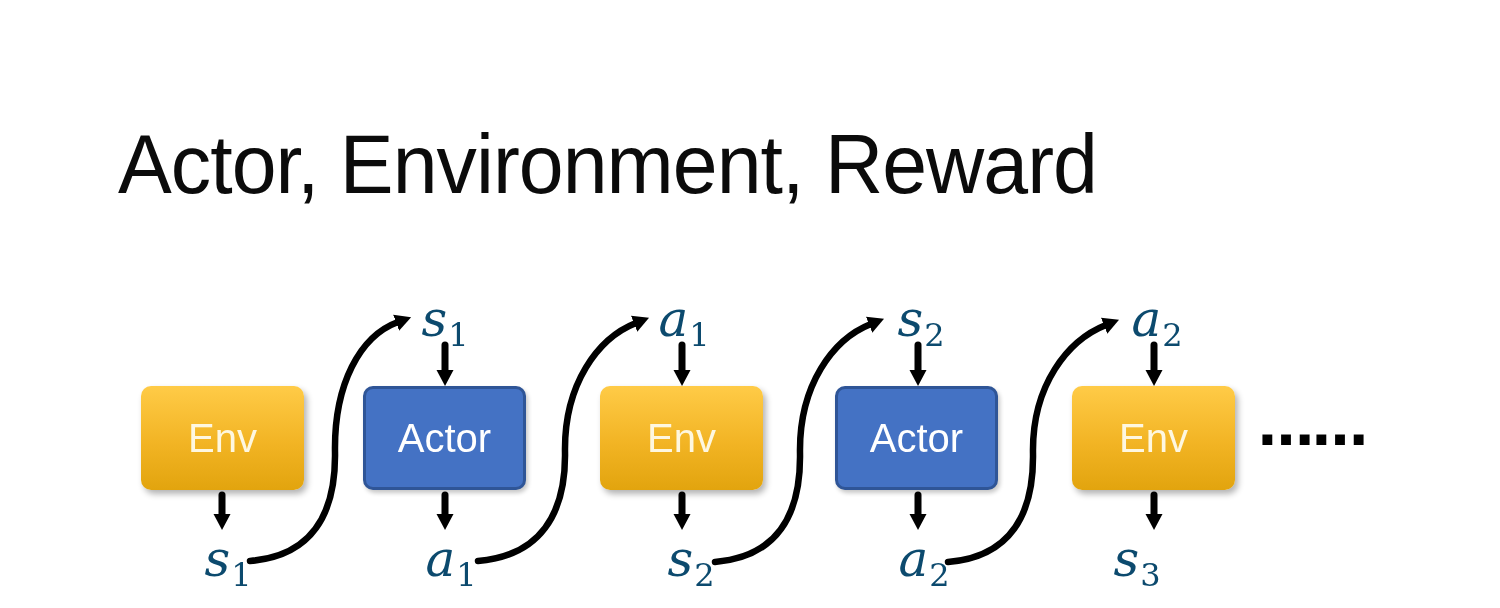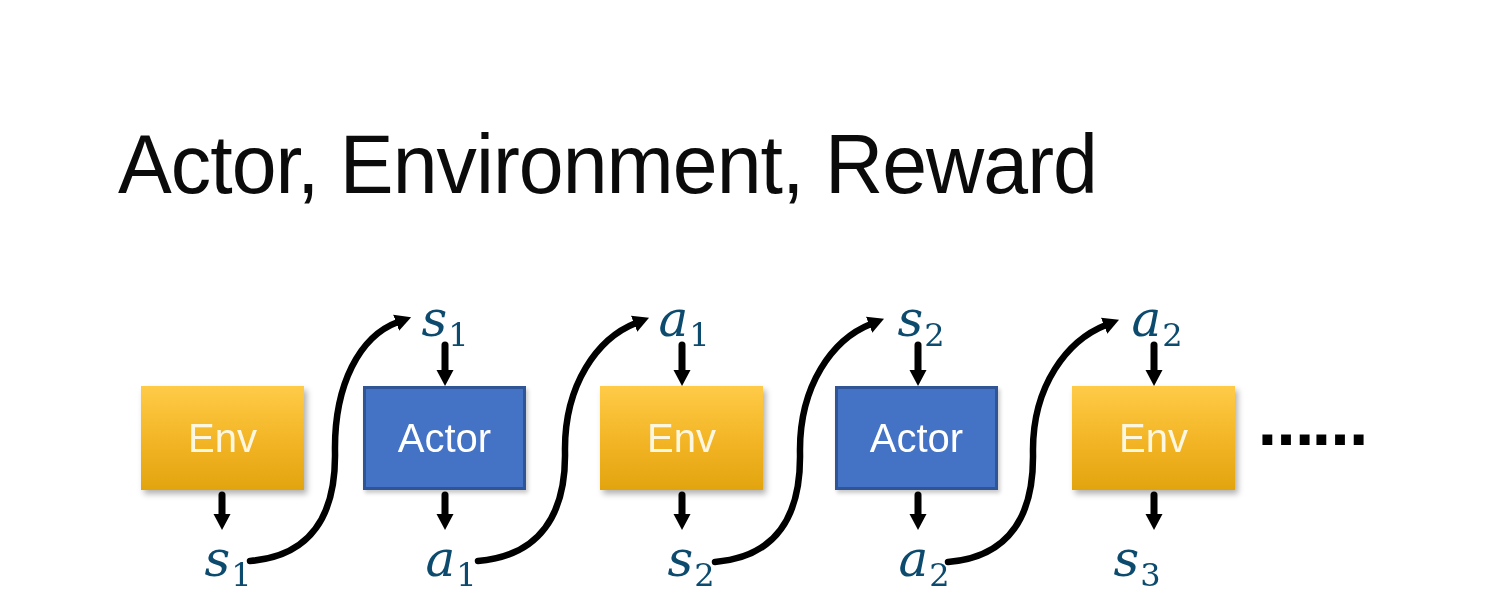--- a/index.html
+++ b/index.html
@@ -39,21 +39,21 @@
   .vline { stroke-width: 7px; }
   .box {
     position: absolute;
     top: 386px;
     width: 163px;
     height: 104px;
     display: flex;
     align-items: center;
     justify-content: center;
     font-size: 40px;
-    border-radius: 0;
+    border-radius: 10px;
     box-sizing: border-box;
   }
   .box.env {
     background: linear-gradient(180deg, #FFCB47 0%, #F2B424 55%, #E2A40E 100%);
     color: #FEF7E0;
     box-shadow: 3px 4px 6px rgba(0,0,0,0.30);
   }
   .box.actor {
     background: #4472C4;
     border: 3px solid #2F5597;

